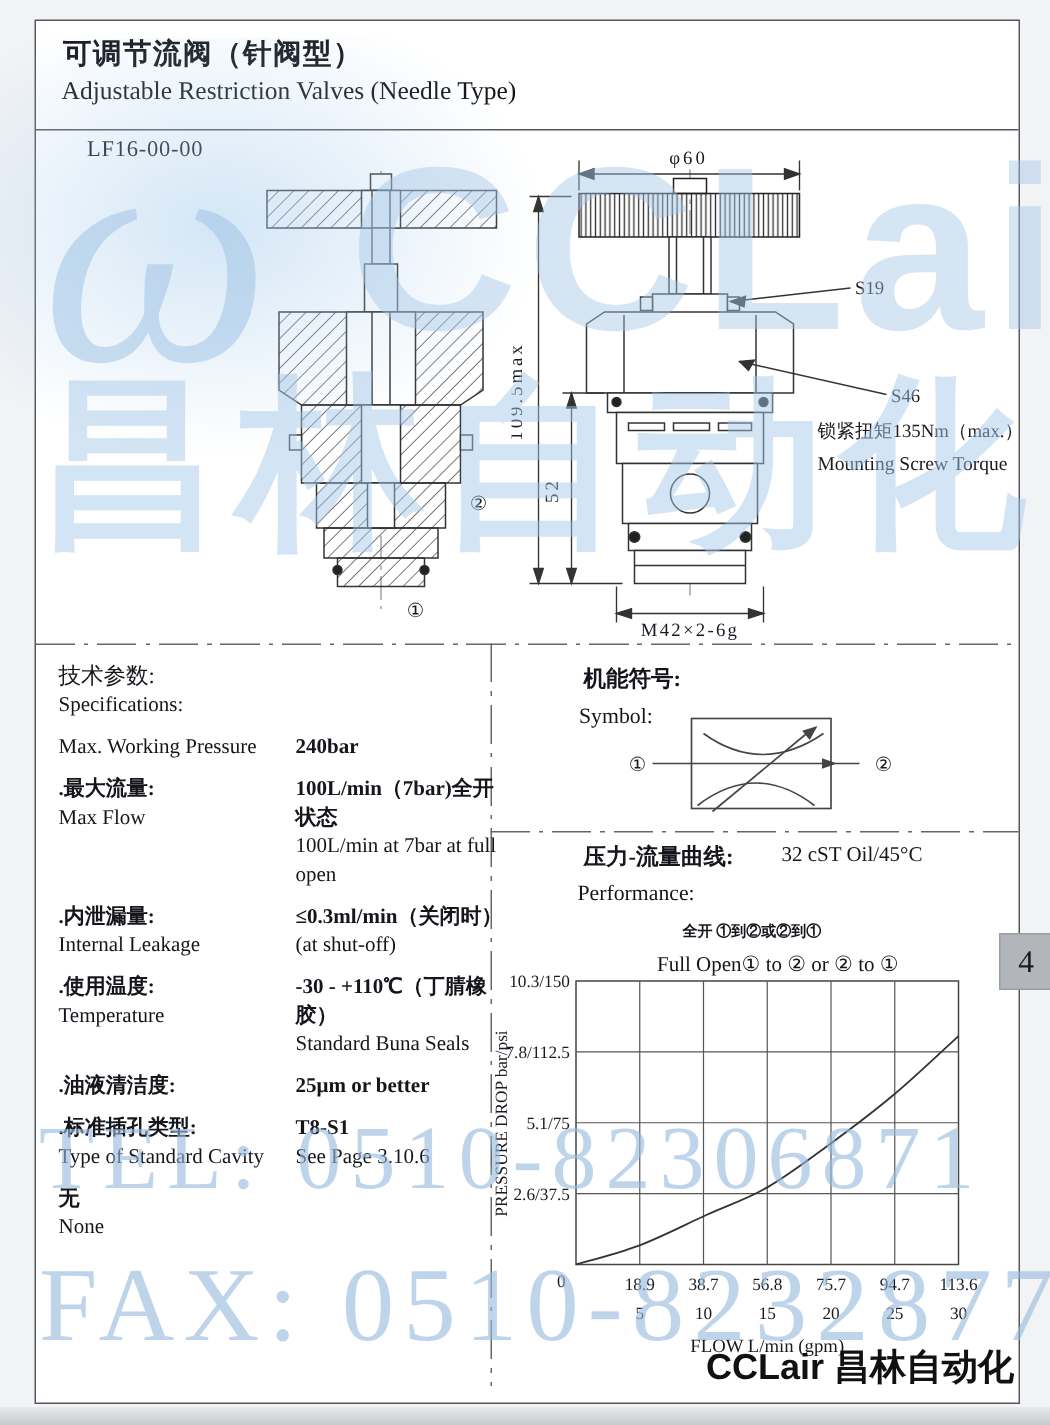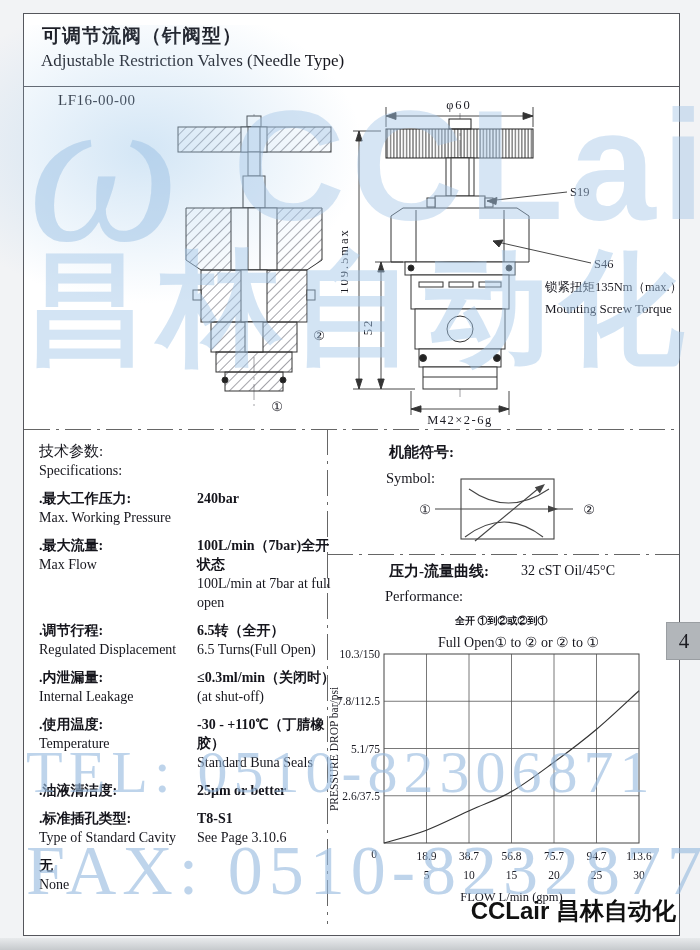--- a/index.html
+++ b/index.html
@@ -185,46 +185,35 @@
   <div class="abs hdash" style="left:0;top:415px;width:655px"></div>
   <div class="abs vdash" style="left:303px;top:415px;height:495px"></div>
   <div class="abs hdash" style="left:303px;top:540px;width:352px"></div>
 
   <div id="specs" class="abs">
     <div class="spec-head-zh">技术参数:</div>
     <div class="spec-head-en">Specifications:</div>
 
     <div class="spec-row">
       <div class="spec-label">
-          <div class="cn">.最大工作压力:</div>
           <div>Max. Working Pressure</div>
         </div>
       <div class="spec-value">
           <div class="cn">240bar</div>
           <div></div>
         </div>
     </div>
     <div class="spec-row">
       <div class="spec-label">
           <div class="cn">.最大流量:</div>
           <div>Max Flow</div>
         </div>
       <div class="spec-value">
           <div class="cn">100L/min（7bar)全开状态</div>
           <div>100L/min at 7bar at full open</div>
-        </div>
-    </div>
-    <div class="spec-row">
-      <div class="spec-label">
-          <div class="cn">.调节行程:</div>
-          <div>Regulated Displacement</div>
-        </div>
-      <div class="spec-value">
-          <div class="cn">6.5转（全开）</div>
-          <div>6.5 Turns(Full Open)</div>
         </div>
     </div>
     <div class="spec-row">
       <div class="spec-label">
           <div class="cn">.内泄漏量:</div>
           <div>Internal Leakage</div>
         </div>
       <div class="spec-value">
           <div class="cn">≤0.3ml/min（关闭时）</div>
           <div>(at shut-off)</div>

